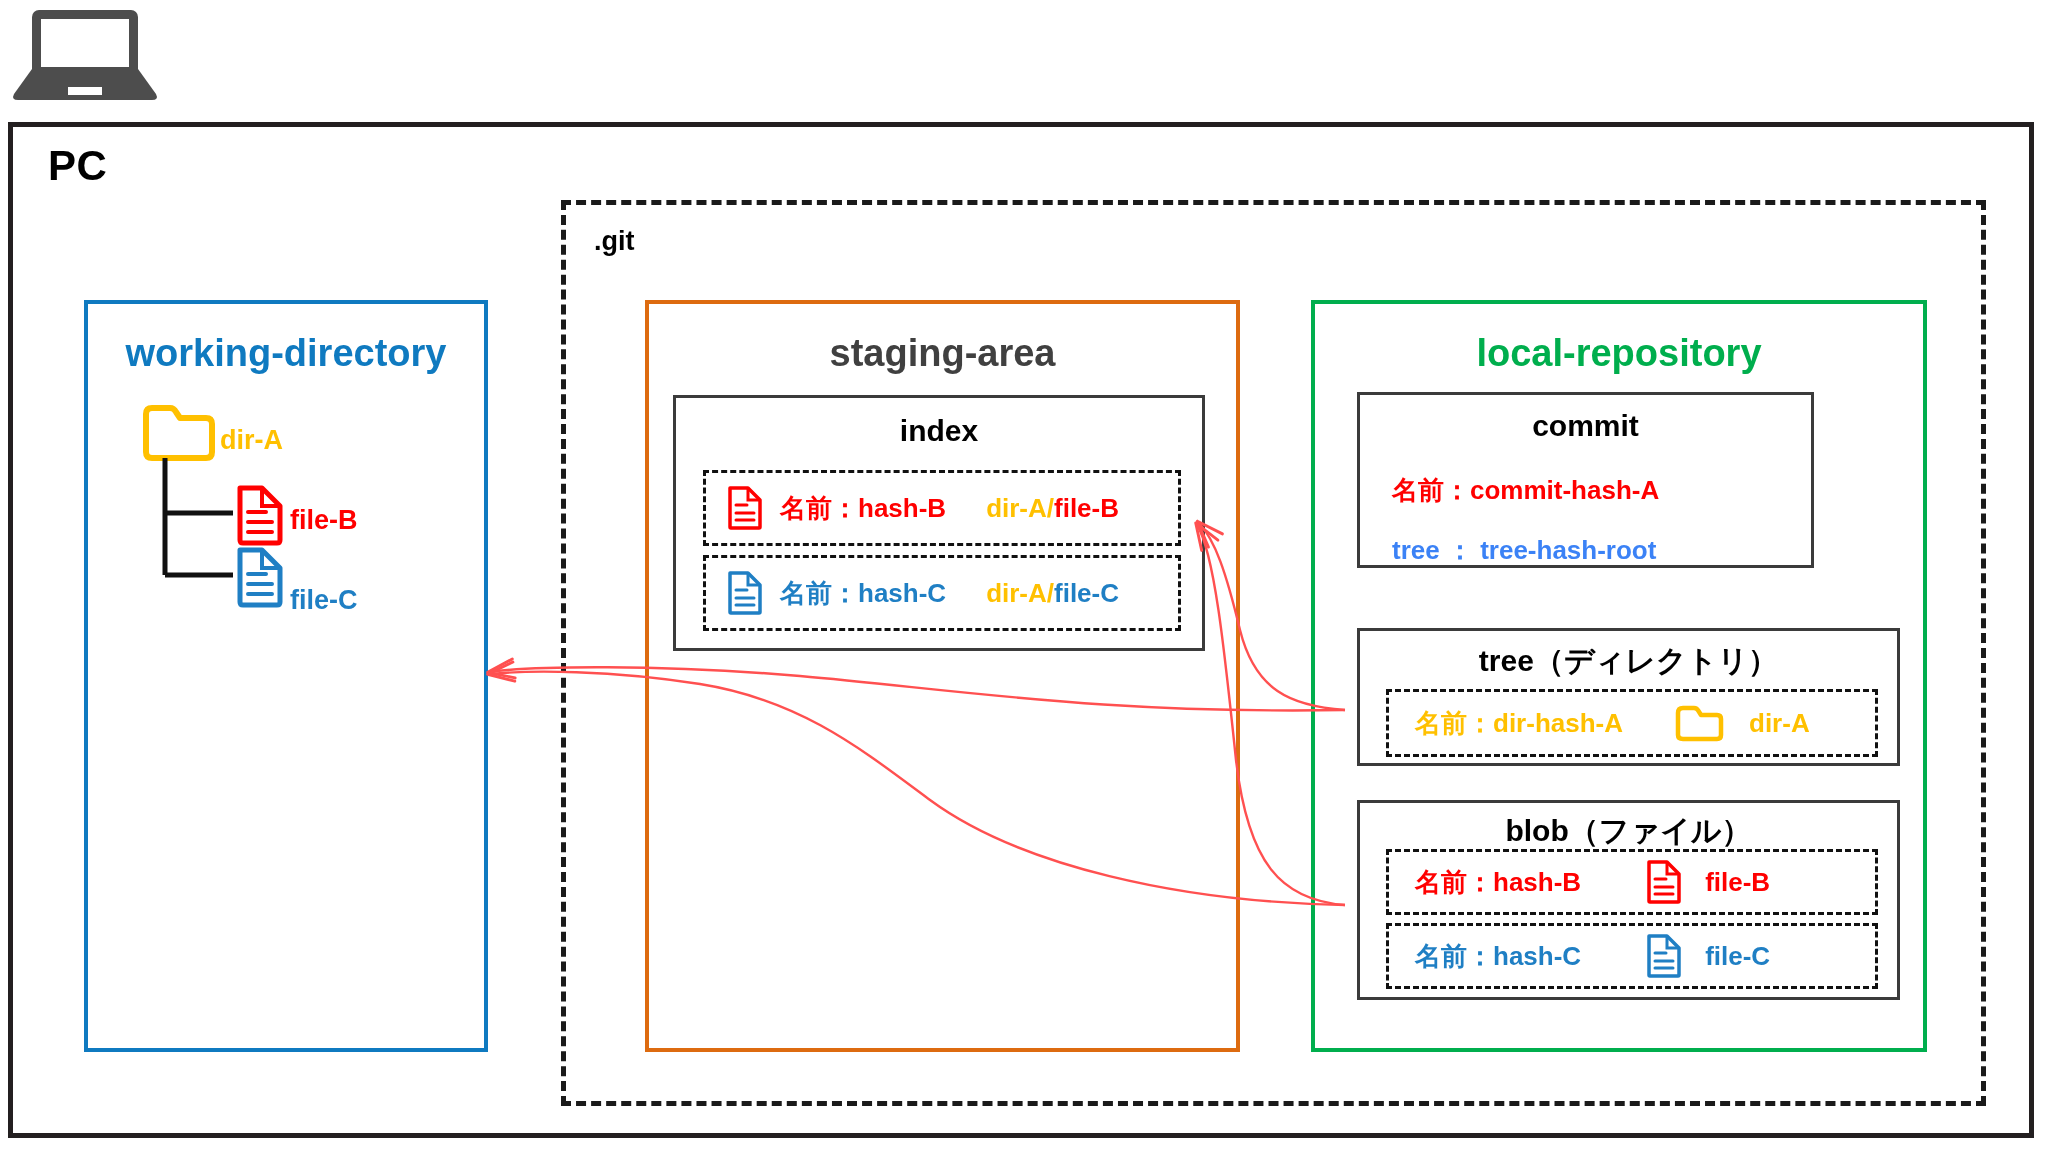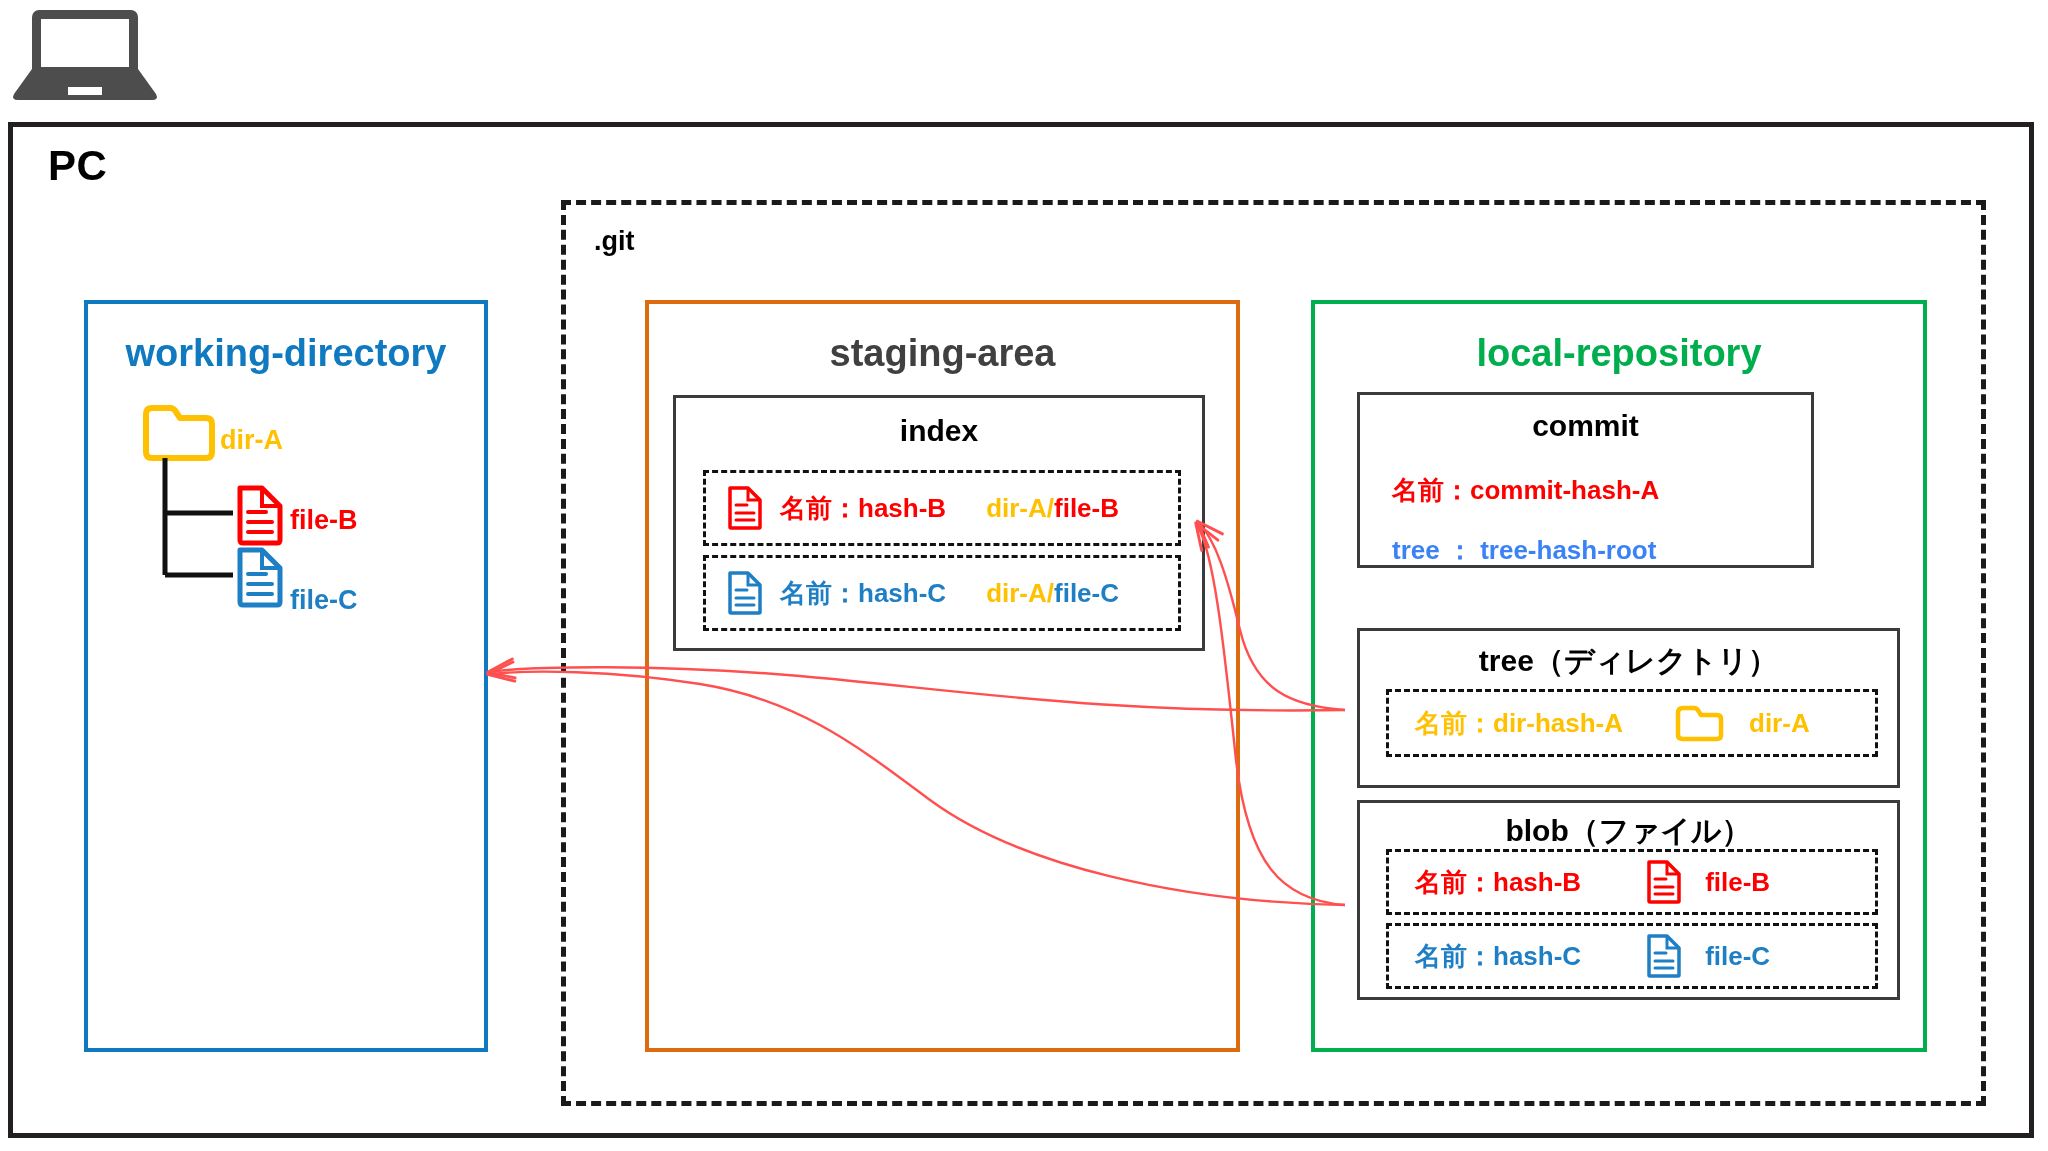--- a/index.html
+++ b/index.html
@@ -131,21 +131,21 @@
     position: absolute;
     font-size: 26px;
     font-weight: bold;
     white-space: nowrap;
     left: 32px;
   }
   #commit-name-line { top: 78px; color: #ff0000; }
   #commit-tree-line { top: 126px; color: #3b82f6; margin-top: 12px; }
 
   
-  #tree-panel { left: 1357px; top: 628px; width: 543px; height: 160px; }
+  #tree-panel { left: 1357px; top: 628px; width: 543px; height: 138px; }
   #tree-title { top: 10px; }
 
   
   #blob-panel { left: 1357px; top: 800px; width: 543px; height: 200px; }
   #blob-title { top: 8px; }
 
   .yellow { color: #ffc000; }
   .red { color: #ff0000; }
   .blue { color: #1f7fc4; }
 

